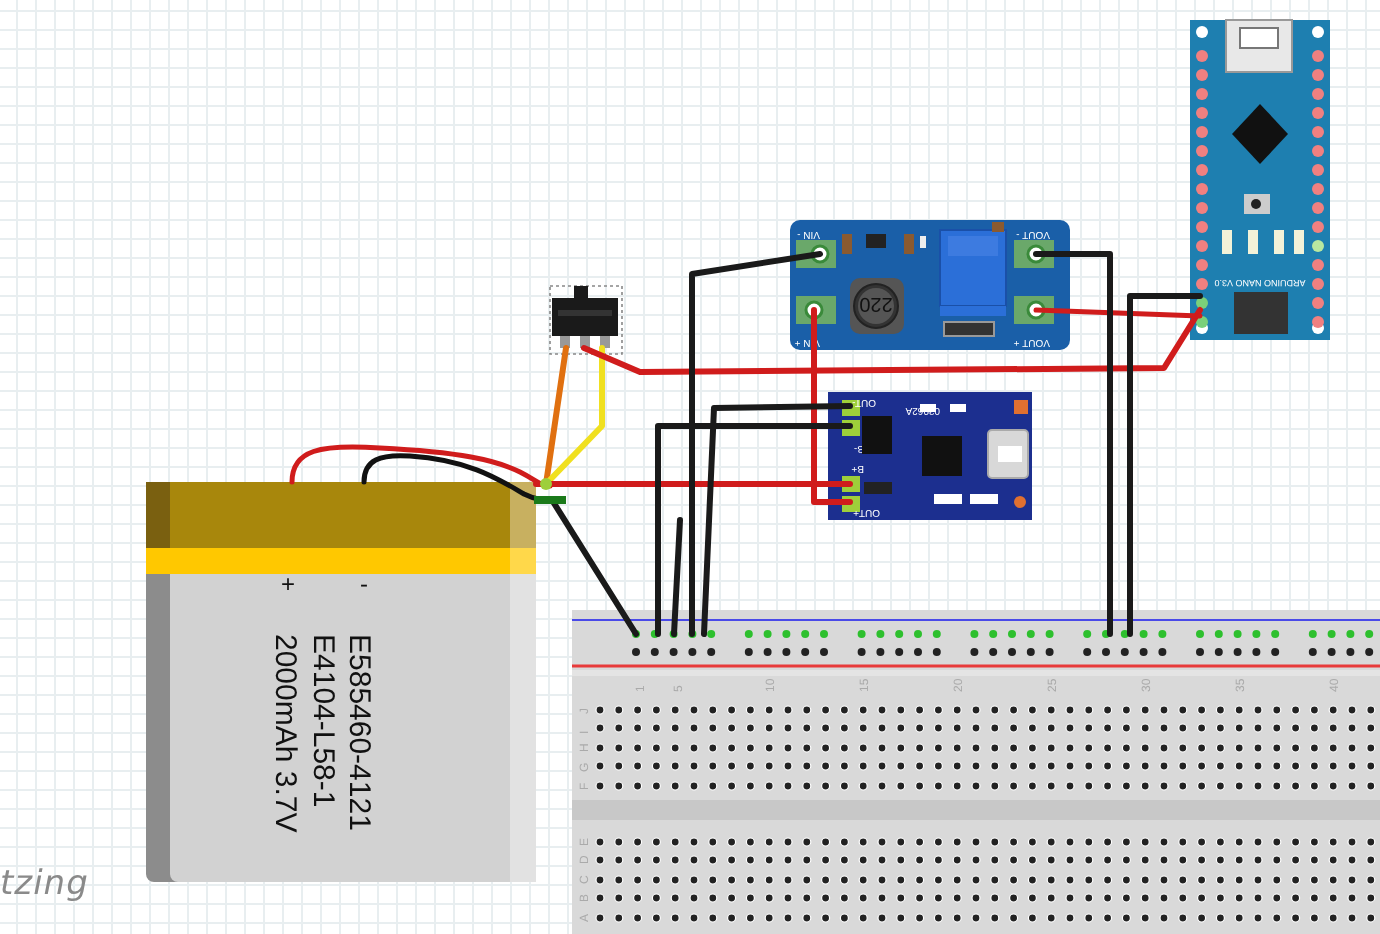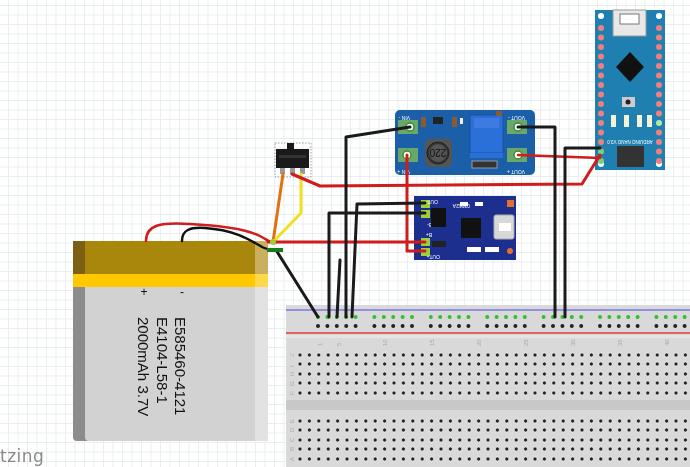--- a/index.html
+++ b/index.html
@@ -8,22 +8,22 @@
     background-color:#ffffff;
     background-image:
       linear-gradient(to right, #e8eef0 1px, transparent 1px),
       linear-gradient(to bottom, #e8eef0 1px, transparent 1px);
     background-size:9.5px 9.5px;
     background-position:8px 5px;
     font-family:"Liberation Sans", sans-serif;
   }
   #canvas { position:absolute; left:0; top:0; }
   .logo {
-    position:absolute; left:0; top:446px; font-size:17px; color:#8a8a8a;
-    font-family:"DejaVu Sans", sans-serif; letter-spacing:0.5px;
+    position:absolute; left:0; top:432px; font-size:17px; color:#8a8a8a;
+    font-family:"DejaVu Sans", sans-serif; letter-spacing:0.5px;font-style:italic;
   }
 </style>
 </head>
 <body>
 
 <svg id="canvas" width="690" height="467" xmlns="http://www.w3.org/2000/svg">
 
   <g>
     <rect x="286" y="305" width="410" height="165" fill="#d9d9d9"></rect>
     <line x1="286" y1="310" x2="696" y2="310" stroke="#4a4ae8" stroke-width="1"></line>

